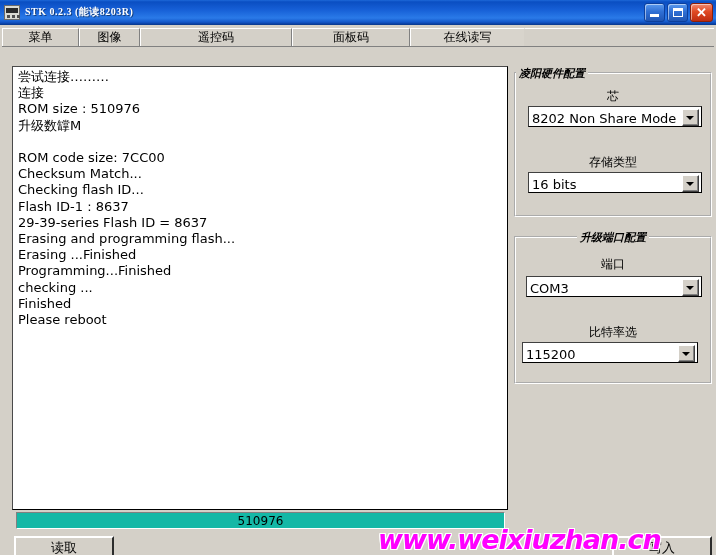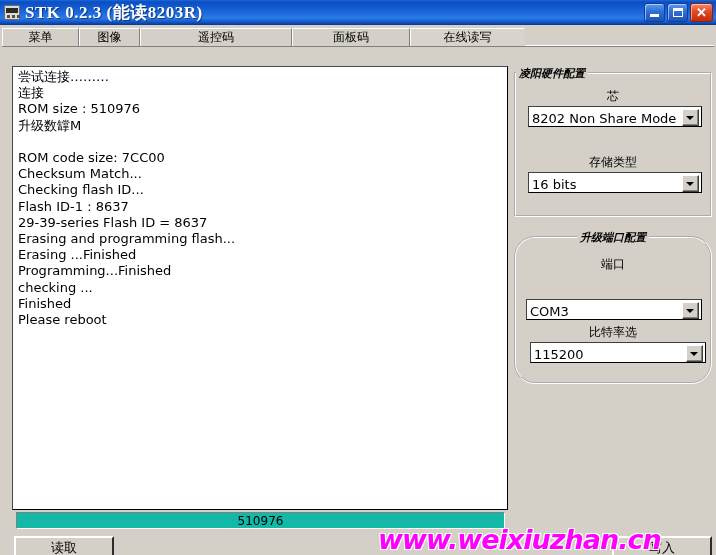--- a/index.html
+++ b/index.html
@@ -65,21 +65,21 @@
     position: absolute;
     left: 2px; top: 9px;
     width: 3px; height: 3px;
     background: #505050;
     box-shadow: 5px 0 0 #505050, 10px 0 0 #505050;
   }
   #window-title {
     color: #ffffff;
     font-family: "Liberation Serif", "DejaVu Serif", serif;
     font-weight: bold;
-    font-size: 17px;
+    font-size: 10px;
     letter-spacing: 0.5px;
     white-space: nowrap;
     text-shadow: 1px 1px 0 rgba(0,0,0,0.45);
   }
   #titlebar-buttons {
     display: flex;
     align-items: center;
     margin-right: 3px;
     flex: 0 0 auto;
   }
@@ -126,21 +126,21 @@
 
   
   #menustrip {
     position: absolute;
     left: 2px; top: 28px;
     width: 712px;
     height: 19px;
     background: #d4d0c8;
     box-sizing: border-box;
     display: flex;
-    align-items: flex-end;
+    align-items: flex-start;
     border-bottom: 1px solid #808080;
   }
   .menu-tab {
     display: flex;
     align-items: center;
     justify-content: center;
     box-sizing: border-box;
     font-family: "DejaVu Sans", "Liberation Sans", sans-serif;
     font-size: 12px;
     color: #000000;
@@ -185,21 +185,21 @@
   }
 
   
   .groupbox {
     position: absolute;
     box-sizing: border-box;
     border: 2px groove #ffffff;
     background: #d4d0c8;
   }
   #group-hardware { left: 514px; top: 72px;  width: 198px; height: 145px; }
-  #group-port     { left: 514px; top: 236px; width: 198px; height: 148px; border-radius: 21px; }
+  #group-port     { left: 514px; top: 236px; width: 198px; height: 148px; }
 
   .group-title {
     position: absolute;
     top: -8px;
     background: #d4d0c8;
     padding: 0 3px;
     font-family: "DejaVu Sans", "Liberation Sans", sans-serif;
     font-size: 11px;
     font-style: italic;
     font-weight: bold;
@@ -387,27 +387,27 @@
     <div class="combo" style="left:12px; top:98px; width:174px;">
       <span class="combo-value">16 bits</span>
       <span class="combo-arrow"></span>
     </div>
   </div>
 
   <div class="groupbox" id="group-port">
     <div class="group-title">升级端口配置</div>
 
     <div class="field-label" style="top:18px;">端口</div>
-    <div class="combo" style="left:10px; top:38px; width:176px;margin-top:23px;">
+    <div class="combo" style="left:10px; top:38px; width:176px;">
       <span class="combo-value">COM3</span>
       <span class="combo-arrow"></span>
     </div>
 
     <div class="field-label" style="top:86px;">比特率选</div>
-    <div class="combo" style="left:14px; top:104px; width:176px;gap:12px;">
+    <div class="combo" style="left:6px; top:104px; width:176px;gap:12px;">
       <span class="combo-value">115200</span>
       <span class="combo-arrow"></span>
     </div>
   </div>
 
   <div id="progressbar">
     <span id="progress-label">510976</span>
   </div>
 
   <div class="btn" id="btn-read">读取</div>

